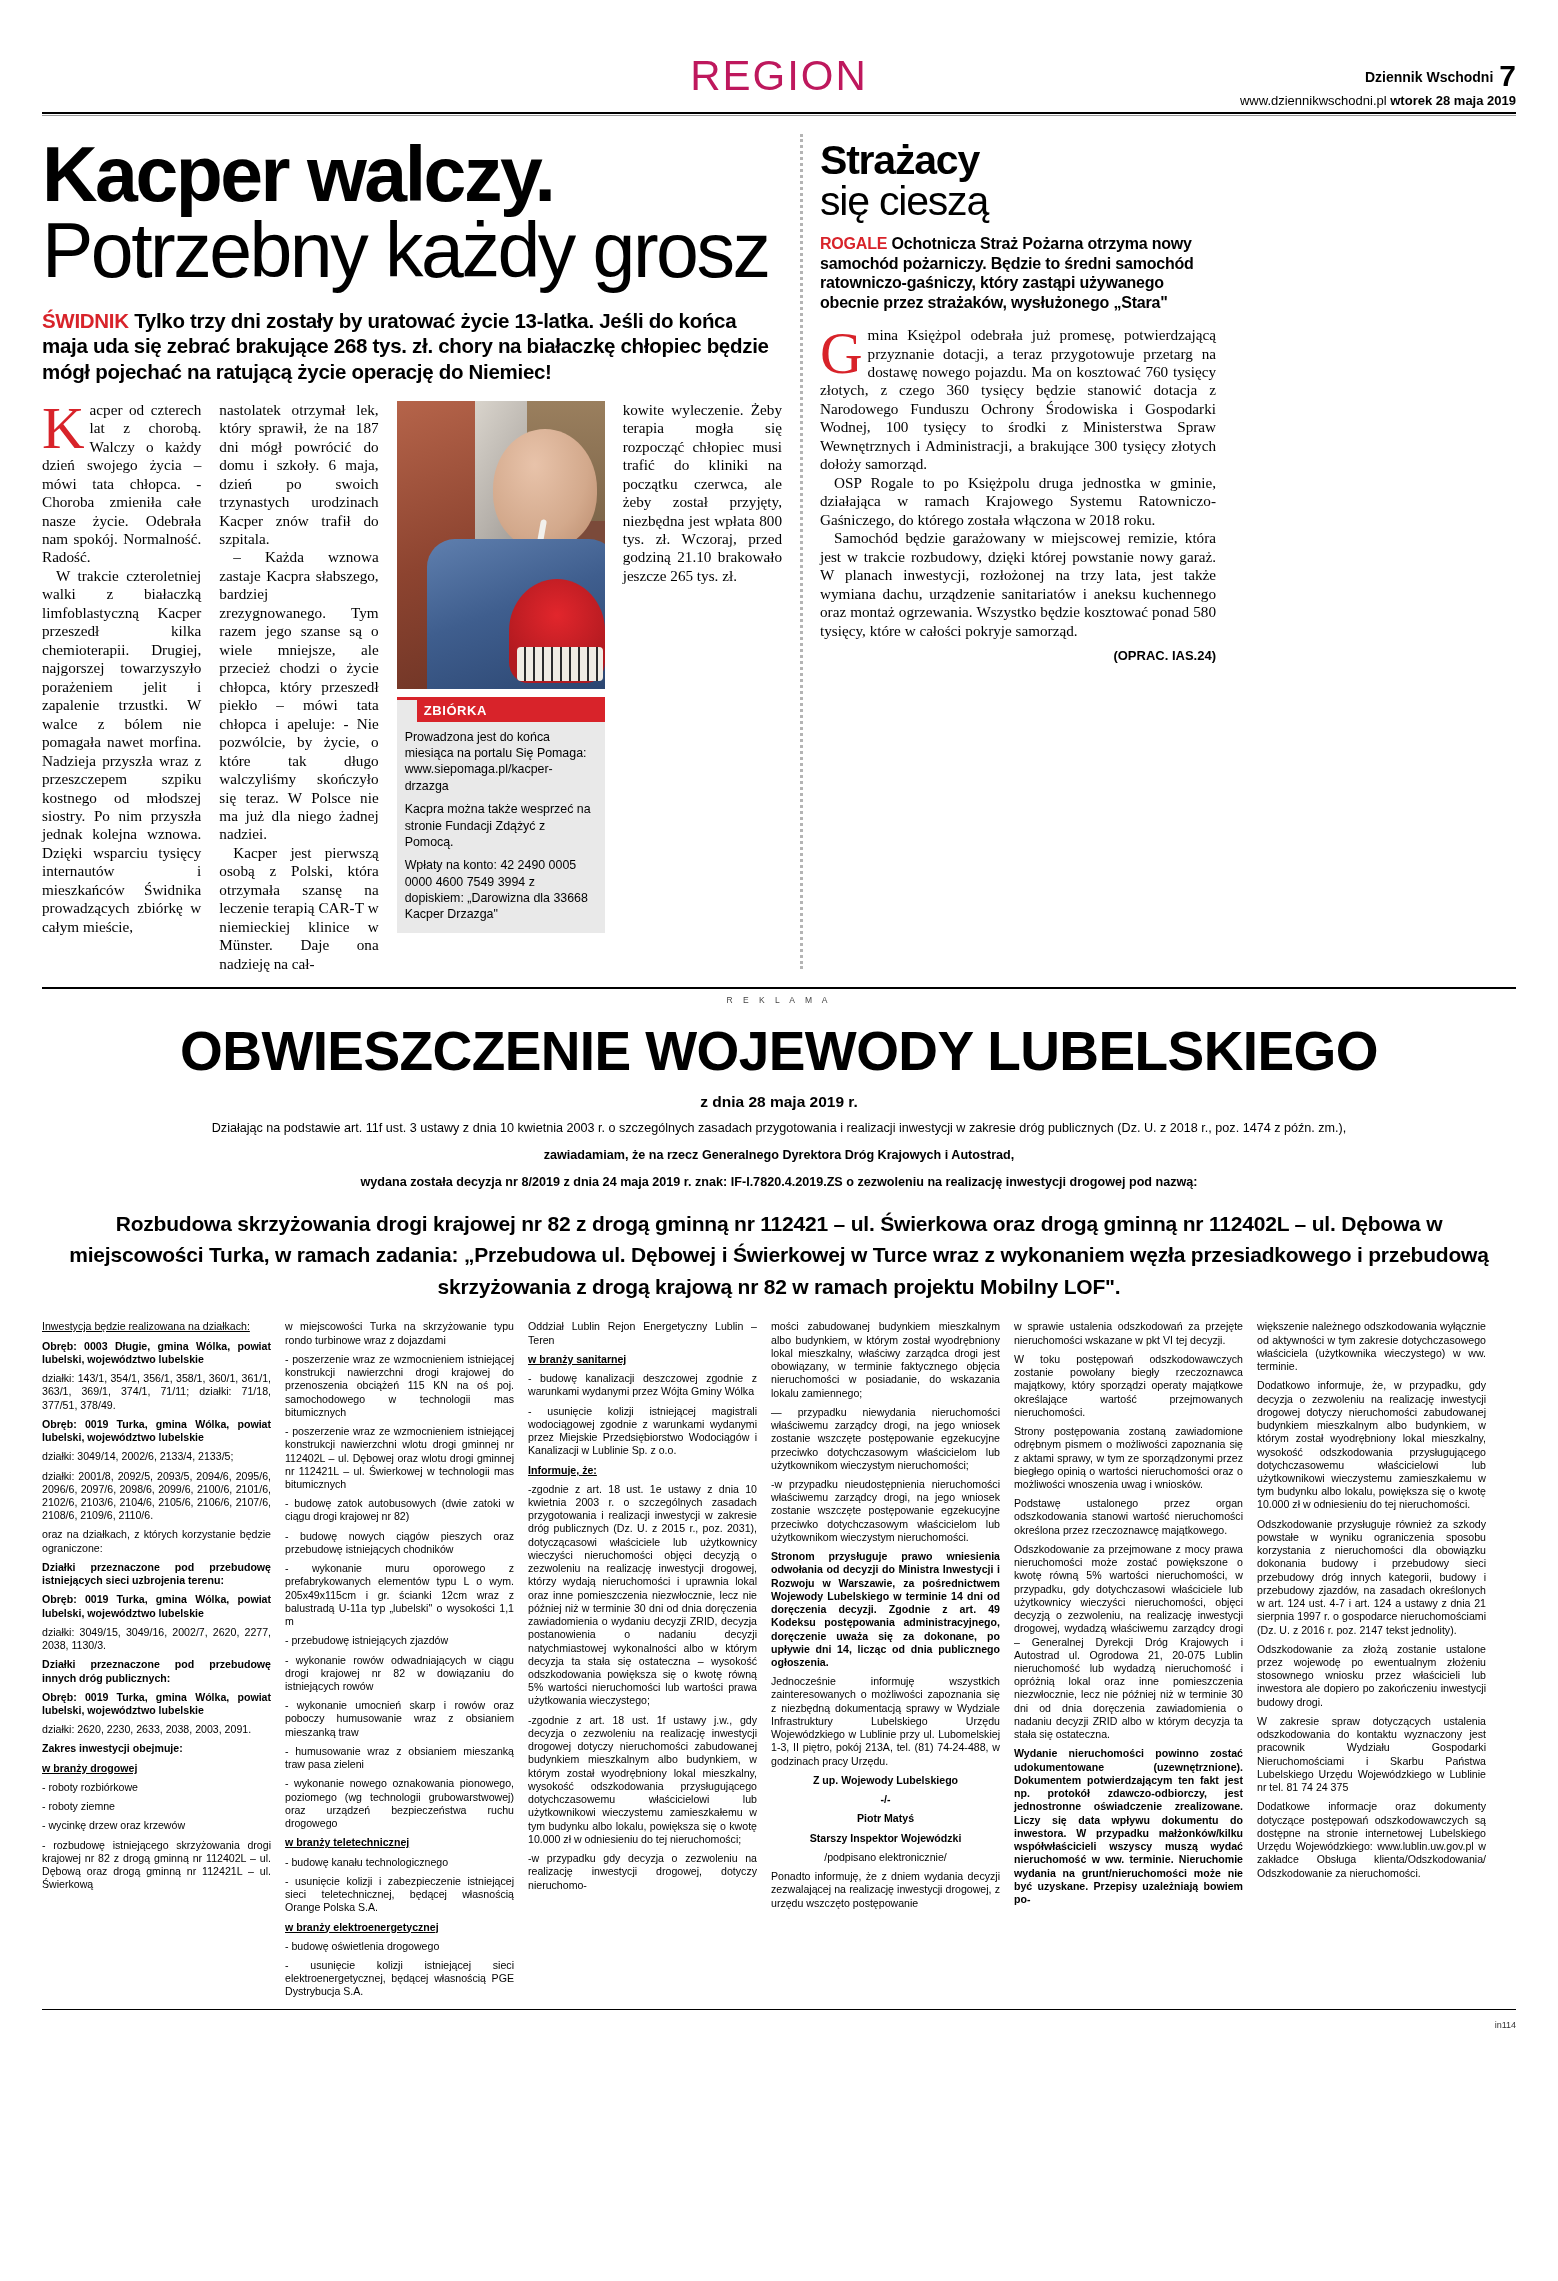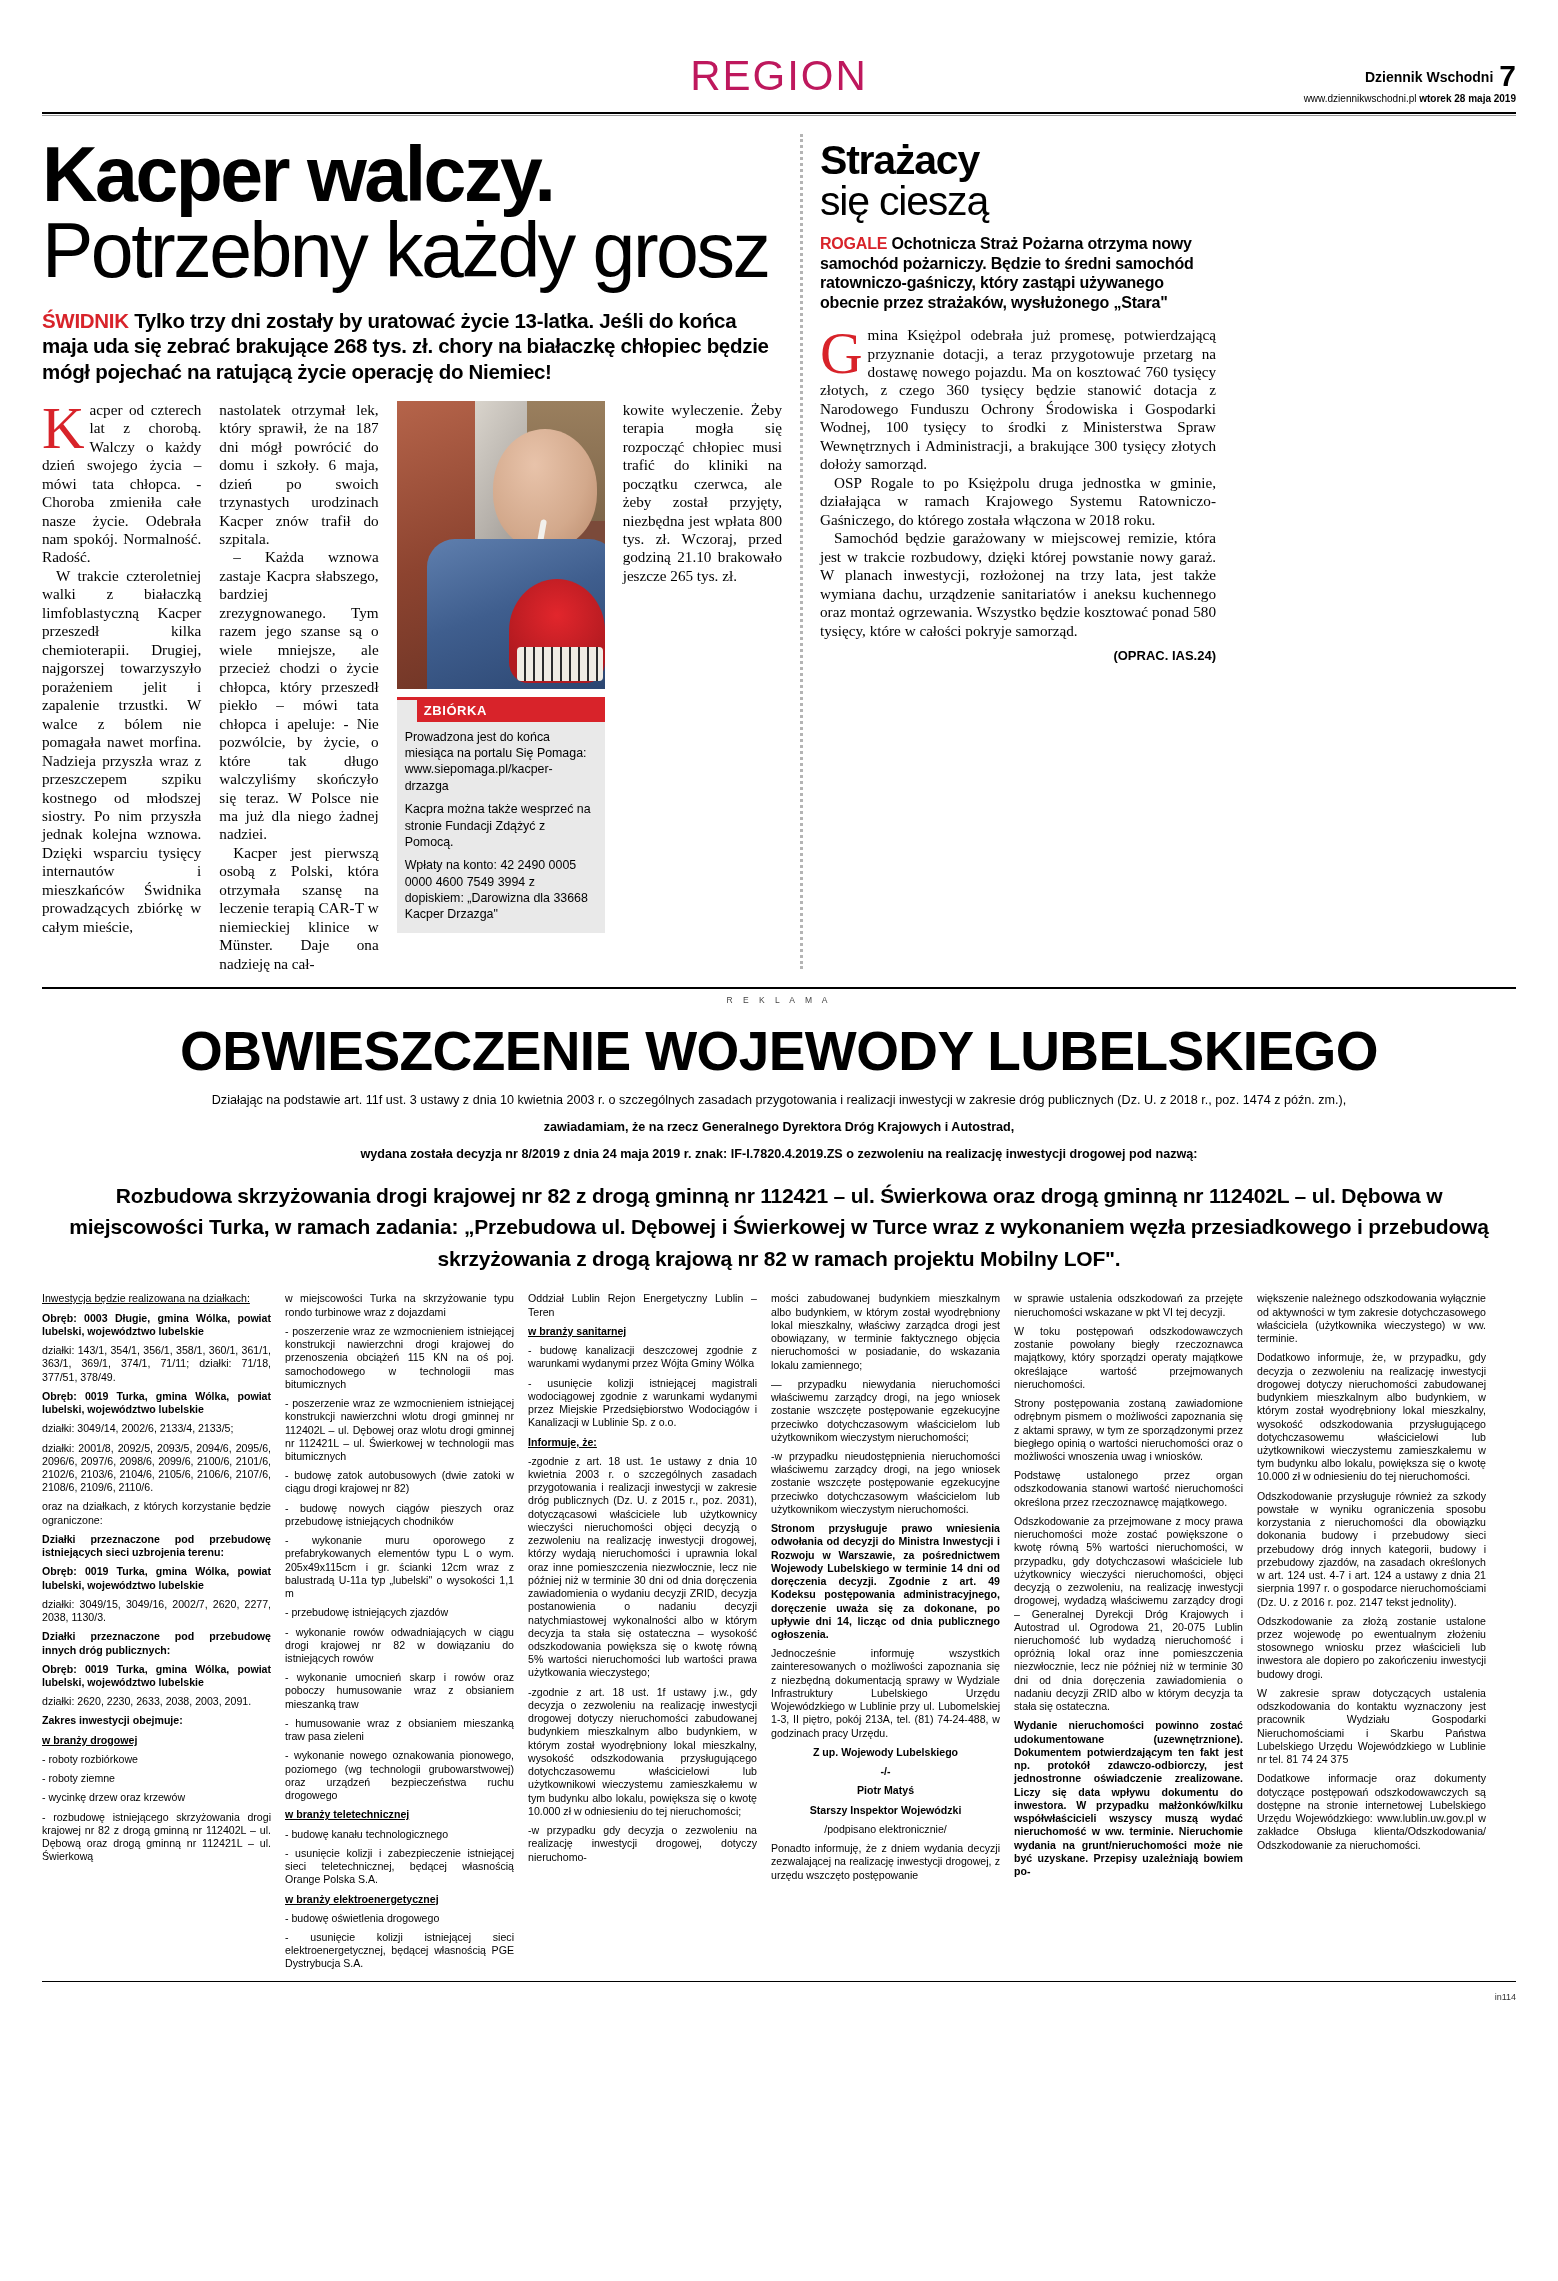--- a/index.html
+++ b/index.html
@@ -43,21 +43,21 @@
   }
   .mh-pageno {
     font-family: "Liberation Sans", sans-serif;
     font-weight: bold;
     font-size: 30px;
     vertical-align: -4px;
     margin-left: 6px;
   }
   .mh-line2 {
     font-family: "Liberation Sans", sans-serif;
-    font-size: 10px;
+    font-size: 13px;
     margin-top: 2px;
     white-space: nowrap;
   }
   .mh-date { font-weight: bold; }
 
   .rule-top {
     position: absolute;
     left: 42px; right: 42px;
     top: 112px;
     border-top: 2px solid #000;
@@ -439,20 +439,21 @@
     </div>
 
   </div>
 
   <div class="reklama-bar">
     <div class="lbl">R E K L A M A</div>
   </div>
 
   <div class="ad">
     <div class="ad-title">OBWIESZCZENIE  WOJEWODY LUBELSKIEGO</div>
+    <div class="ad-date">z dnia 28 maja 2019 r.</div>
     <div class="ad-para">Działając na podstawie art. 11f ust. 3 ustawy z dnia 10 kwietnia 2003 r. o szczególnych zasadach przygotowania i realizacji inwestycji w zakresie dróg publicznych (Dz. U. z 2018 r., poz. 1474 z późn. zm.),</div>
     <div class="ad-para" style="font-weight:bold">zawiadamiam, że na rzecz Generalnego Dyrektora Dróg Krajowych i Autostrad,</div>
     <div class="ad-para" style="font-weight:bold">wydana została decyzja nr 8/2019 z dnia 24 maja 2019 r. znak: IF-I.7820.4.2019.ZS o zezwoleniu na realizację inwestycji drogowej pod nazwą:</div>
     <div class="ad-big">Rozbudowa skrzyżowania drogi krajowej nr 82 z drogą gminną nr 112421 – ul. Świerkowa oraz drogą gminną nr 112402L – ul. Dębowa w miejscowości Turka, w ramach zadania: „Przebudowa ul. Dębowej i Świerkowej w Turce wraz z wykonaniem węzła przesiadkowego i przebudową skrzyżowania z drogą krajową nr 82 w ramach projektu Mobilny LOF".</div>
 
     <div class="legal">
       <div class="lcol">
         <p class="u">Inwestycja będzie realizowana na działkach:</p>
         <p class="b">Obręb: 0003 Długie, gmina Wólka, powiat lubelski, województwo lubelskie</p>
         <p>działki: 143/1, 354/1, 356/1, 358/1, 360/1, 361/1, 363/1, 369/1, 374/1, 71/11; działki: 71/18, 377/51, 378/49.</p>

